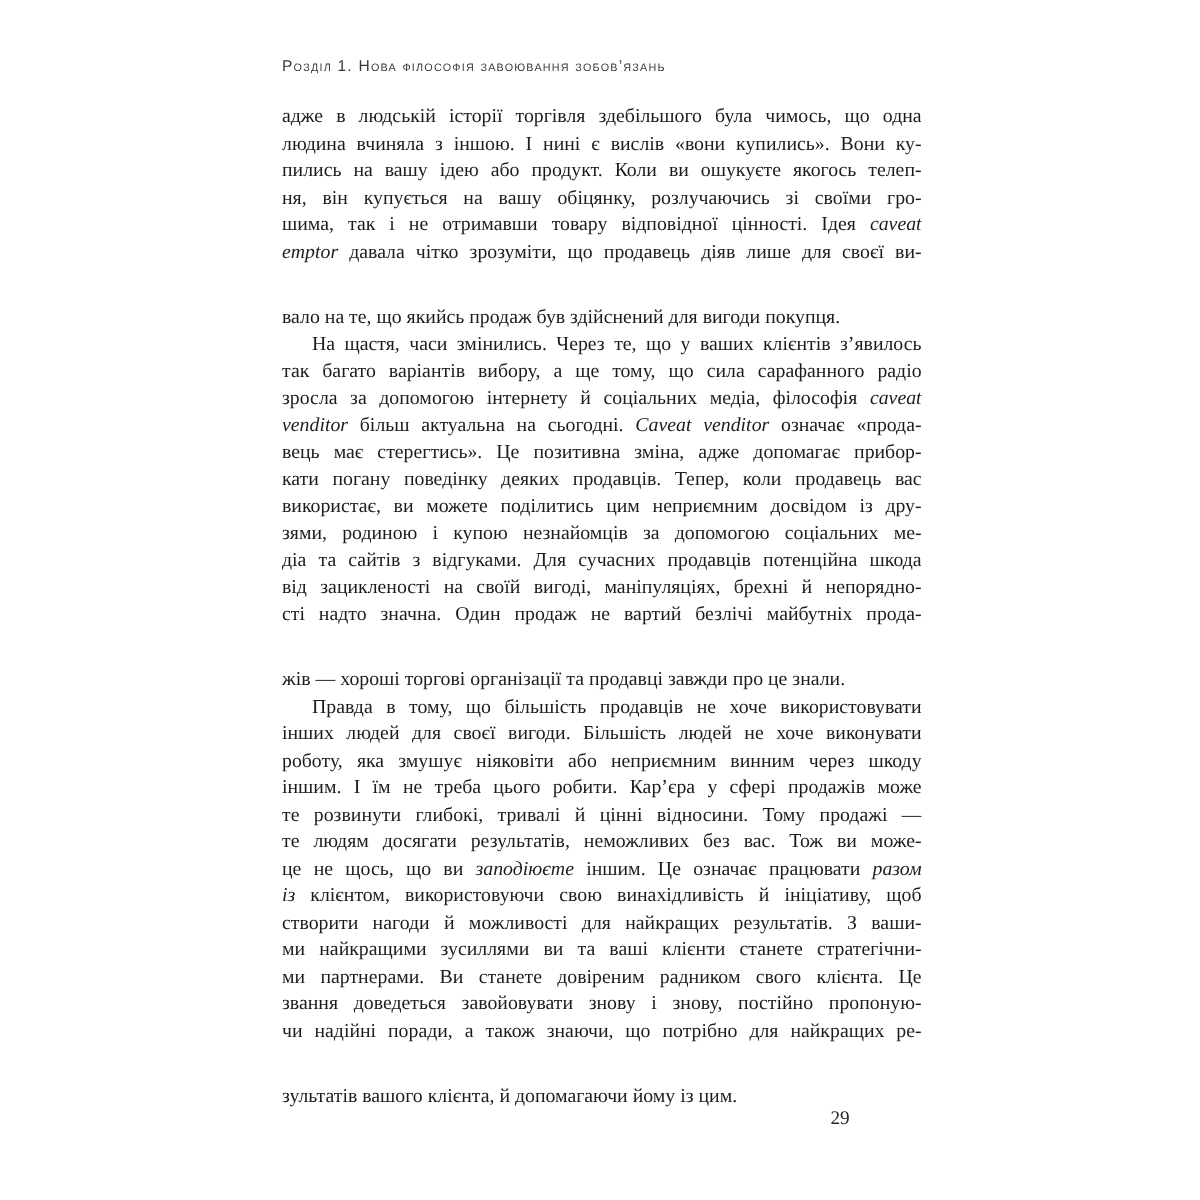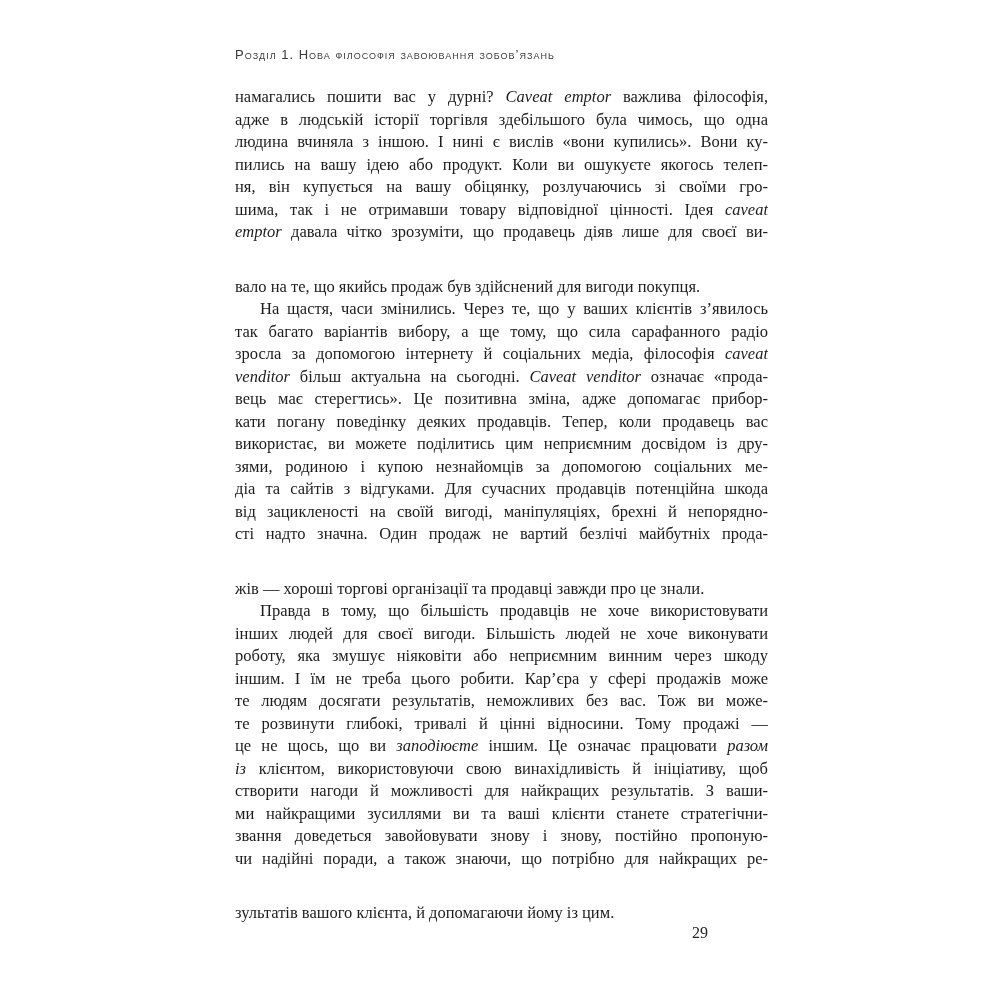--- a/index.html
+++ b/index.html
@@ -73,21 +73,20 @@
   }
 </style>
 </head>
 <body>
 
 <div class="page">
   <div class="running-header">Розділ 1. Нова філософія завоювання зобов’язань</div>
 
   <div class="text-block">
       <div class="paragraph">
-        <div class="line"><span>намагались пошити вас у дурні? </span><i>Caveat emptor</i><span> важлива філософія,</span></div>
         <div class="line"><span>адже в людській історії торгівля здебільшого була чимось, що одна</span></div>
         <div class="line"><span>людина вчиняла з іншою. І нині є вислів «вони купились». Вони ку-</span></div>
         <div class="line"><span>пились на вашу ідею або продукт. Коли ви ошукуєте якогось телеп-</span></div>
         <div class="line"><span>ня, він купується на вашу обіцянку, розлучаючись зі своїми гро-</span></div>
         <div class="line"><span>шима, так і не отримавши товару відповідної цінності. Ідея </span><i>caveat</i></div>
         <div class="line"><i>emptor</i><span> давала чітко зрозуміти, що продавець діяв лише для своєї ви-</span></div>
         <div class="line last"><span>вало на те, що якийсь продаж був здійснений для вигоди покупця.</span></div>
       </div>
       <div class="paragraph">
         <div class="line indent"><span>На щастя, часи змінились. Через те, що у ваших клієнтів з’явилось</span></div>
@@ -101,26 +100,27 @@
         <div class="line"><span>діа та сайтів з відгуками. Для сучасних продавців потенційна шкода</span></div>
         <div class="line"><span>від зацикленості на своїй вигоді, маніпуляціях, брехні й непорядно-</span></div>
         <div class="line"><span>сті надто значна. Один продаж не вартий безлічі майбутніх прода-</span></div>
         <div class="line last"><span>жів — хороші торгові організації та продавці завжди про це знали.</span></div>
       </div>
       <div class="paragraph">
         <div class="line indent"><span>Правда в тому, що більшість продавців не хоче використовувати</span></div>
         <div class="line"><span>інших людей для своєї вигоди. Більшість людей не хоче виконувати</span></div>
         <div class="line"><span>роботу, яка змушує ніяковіти або неприємним винним через шкоду</span></div>
         <div class="line"><span>іншим. І їм не треба цього робити. Кар’єра у сфері продажів може</span></div>
+        <div class="line"><span>те розвинути глибокі, тривалі й цінні відносини. Тому продажі —</span></div>
         <div class="line"><span>те людям досягати результатів, неможливих без вас. Тож ви може-</span></div>
-        <div class="line"><span>те розвинути глибокі, тривалі й цінні відносини. Тому продажі —</span></div>
         <div class="line"><span>це не щось, що ви </span><i>заподіюєте</i><span> іншим. Це означає працювати </span><i>разом</i></div>
         <div class="line"><i>із</i><span> клієнтом, використовуючи свою винахідливість й ініціативу, щоб</span></div>
         <div class="line"><span>створити нагоди й можливості для найкращих результатів. З ваши-</span></div>
         <div class="line"><span>ми найкращими зусиллями ви та ваші клієнти станете стратегічни-</span></div>
+        <div class="line"><span>ми партнерами. Ви станете довіреним радником свого клієнта. Це</span></div>
         <div class="line"><span>звання доведеться завойовувати знову і знову, постійно пропоную-</span></div>
         <div class="line"><span>чи надійні поради, а також знаючи, що потрібно для найкращих ре-</span></div>
         <div class="line last"><span>зультатів вашого клієнта, й допомагаючи йому із цим.</span></div>
       </div>
     </div>
 
   <div class="page-number">29</div>
 </div>
 
 </body></html>

